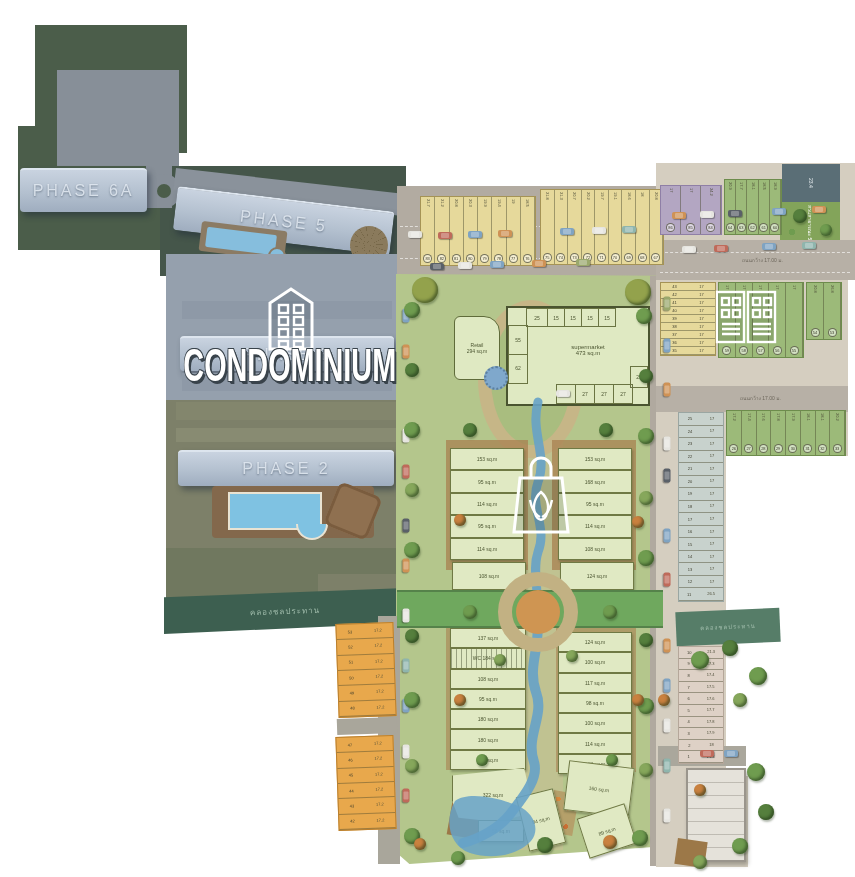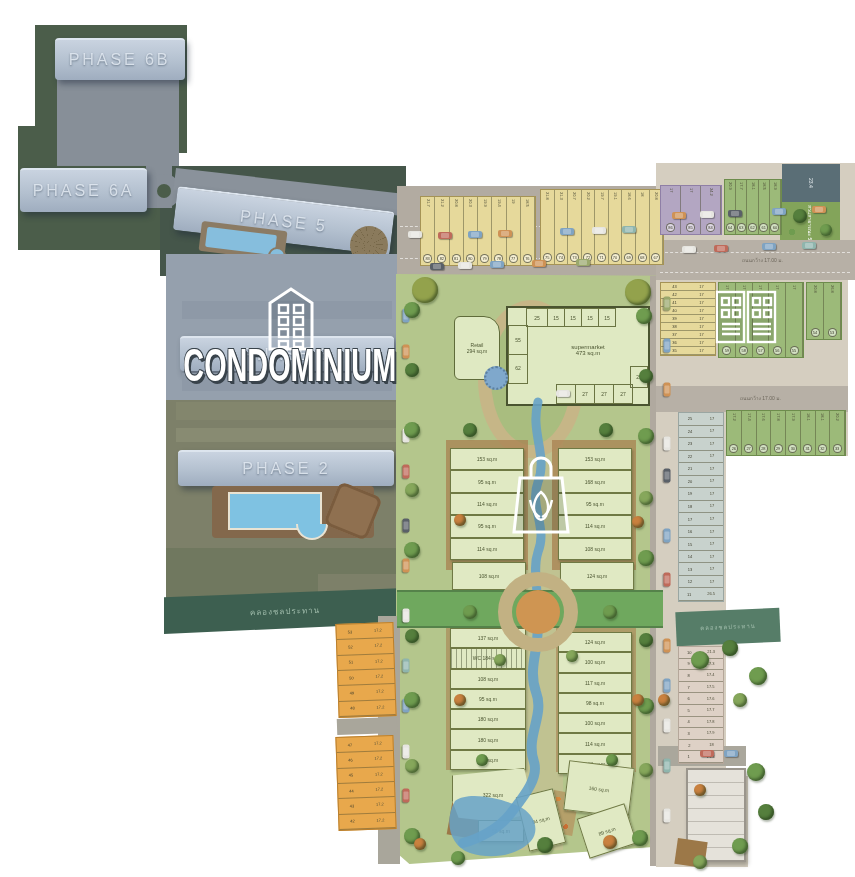--- a/index.html
+++ b/index.html
@@ -57,23 +57,20 @@
 
   <div class="gz" style="left:35px;top:25px;width:152px;height:128px;background:#4b5d4a;"></div>
   <div class="gz" style="left:18px;top:126px;width:142px;height:124px;background:#4b5d4a;"></div>
   <div class="gz" style="left:160px;top:166px;width:246px;height:110px;background:#45564a;"></div>
   <div class="gz ticks" style="left:57px;top:70px;width:122px;height:96px;background:#878f98;"></div>
   <div class="gz" style="left:146px;top:148px;width:26px;height:60px;background:#878f98;"></div>
   <div class="gz" style="left:147px;top:174px;width:34px;height:34px;border-radius:50%;background:#878f98;"></div>
   <div class="gz" style="left:157px;top:184px;width:14px;height:14px;border-radius:50%;background:#4b5d4a;"></div>
   <div class="gz ticks" style="left:176px;top:168px;width:226px;height:22px;background:#8a929b;transform:rotate(6.5deg);transform-origin:left top;"></div>
 
-  <div class="bld" style="left:55px;top:38px;width:130px;height:40px;">
-    <span class="phase-label">PHASE 6B</span>
-  </div>
   <div class="bld" style="left:20px;top:168px;width:127px;height:42px;">
     <span class="phase-label">PHASE 6A</span>
   </div>
   <div class="bld" style="left:178px;top:186px;width:218px;height:42px;transform:rotate(6.8deg);transform-origin:left top;">
     <span class="phase-label">PHASE 5</span>
   </div>
 
   <div class="gz" style="left:200px;top:226px;width:86px;height:30px;background:#8b7b64;border-radius:3px;transform:rotate(7deg);"></div>
   <div class="gz" style="left:206px;top:231px;width:70px;height:20px;background:#86bedd;border-radius:2px;transform:rotate(7deg);"></div>
   <div class="gz" style="left:268px;top:247px;width:14px;height:14px;border-radius:50%;background:#86bedd;border:2px solid #8b7b64;"></div>

